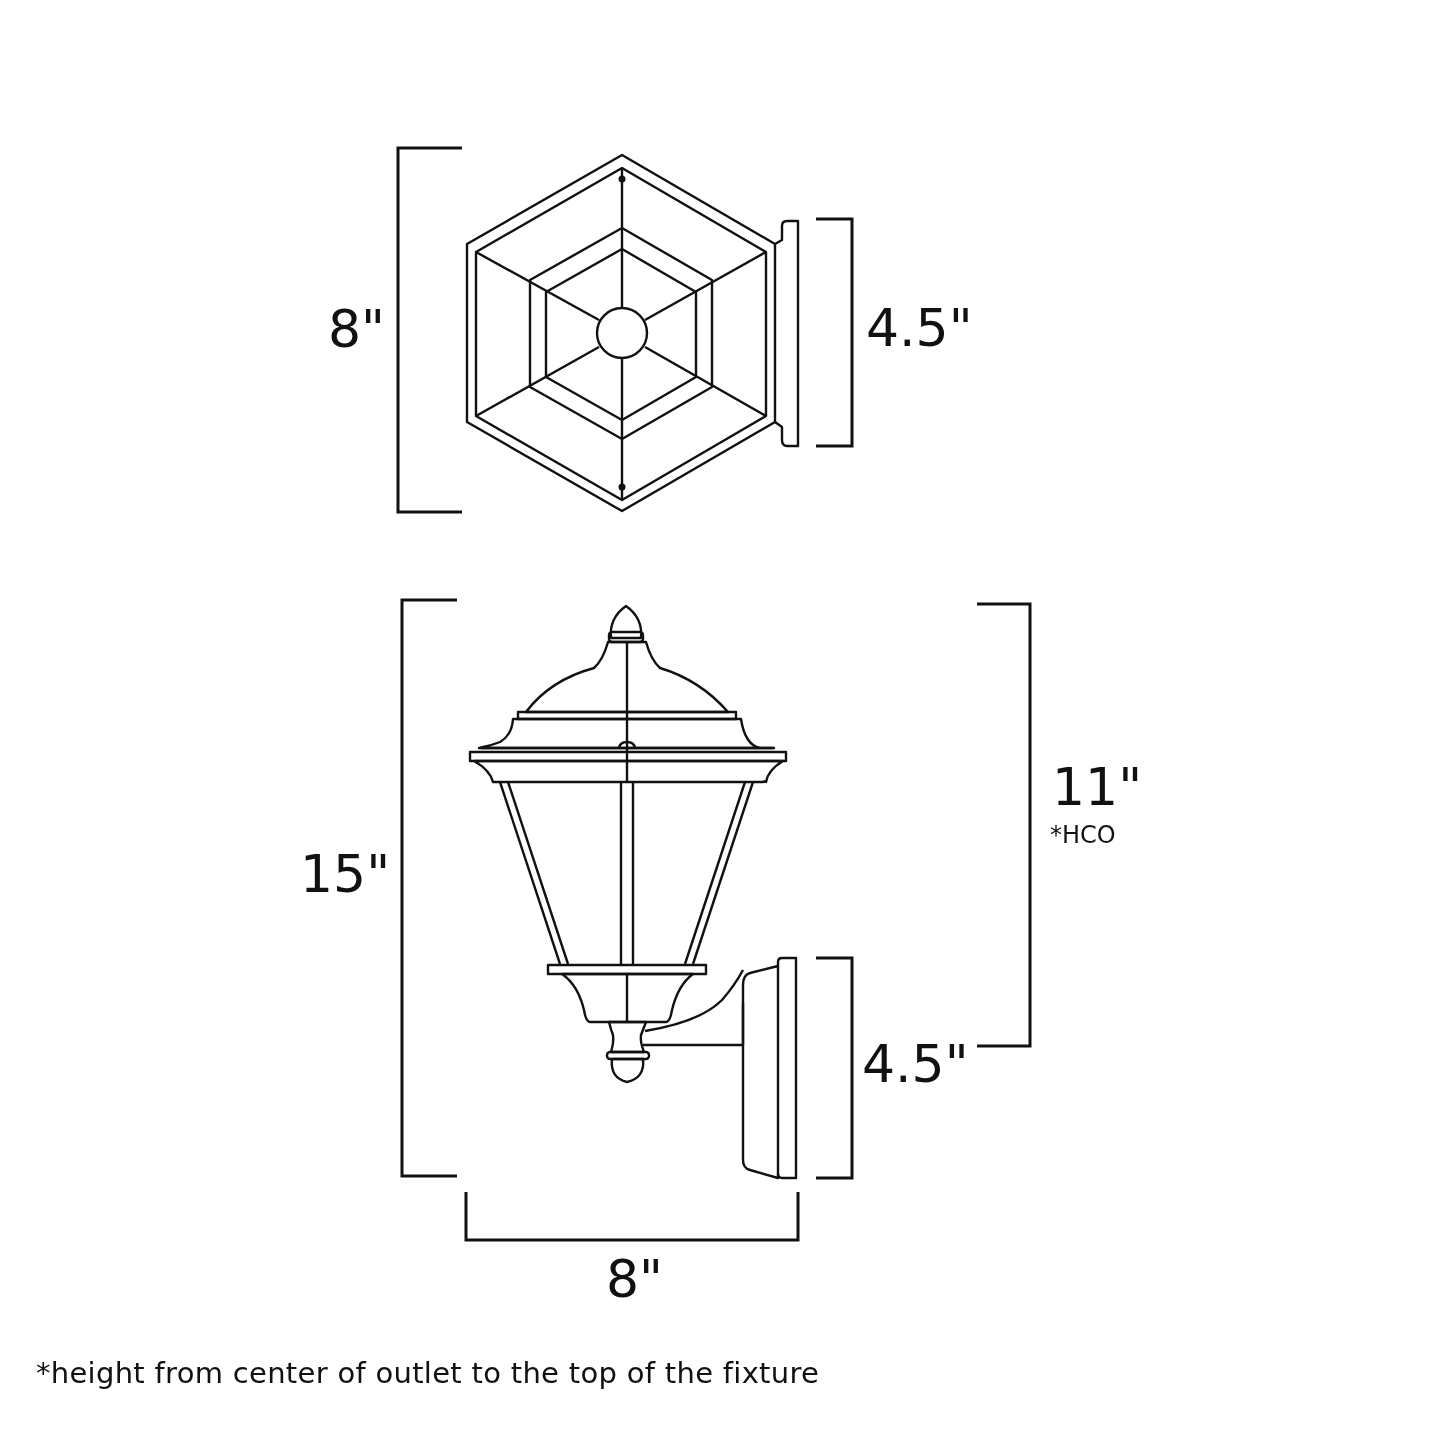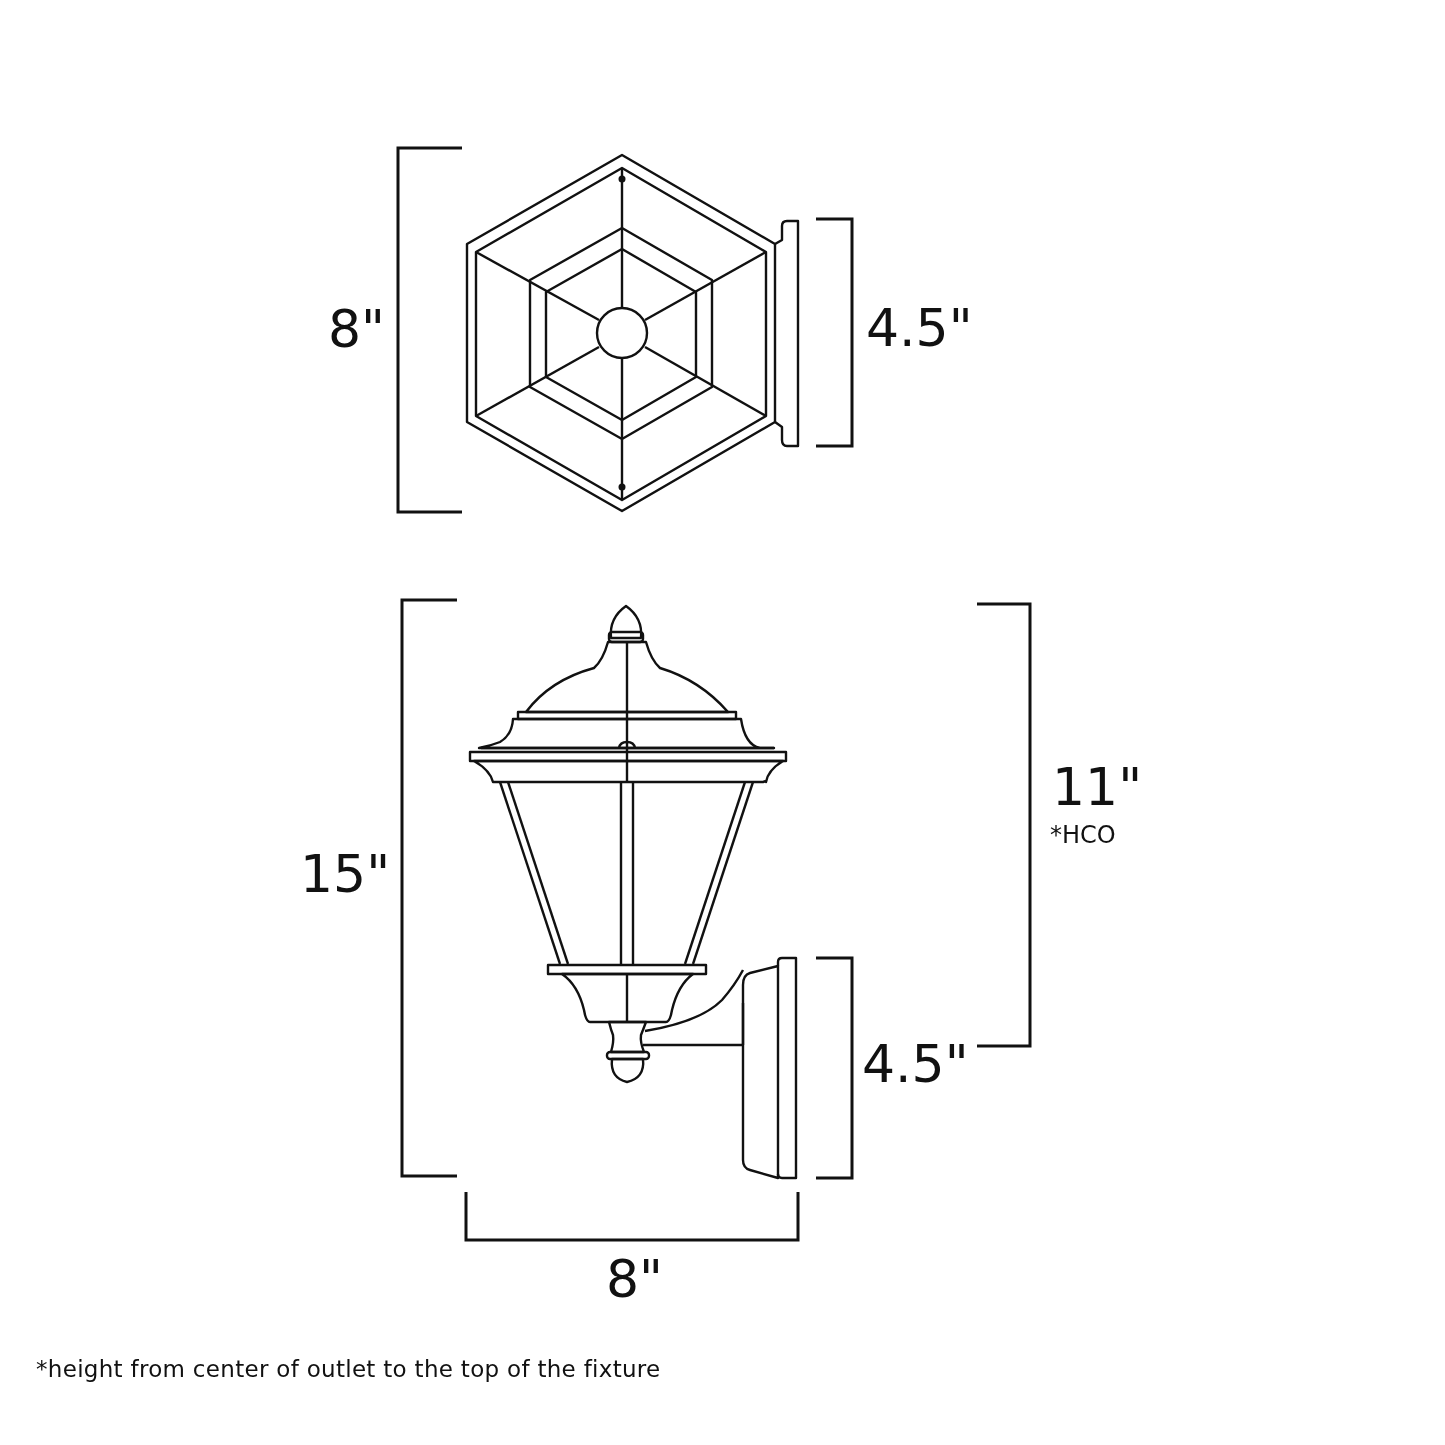--- a/index.html
+++ b/index.html
@@ -1,21 +1,21 @@
 <!DOCTYPE html>
 <html><head>
 <meta charset="utf-8">
 <style>
   html, body { margin: 0; padding: 0; background: #ffffff; }
   body { width: 1445px; height: 1445px; position: relative; overflow: hidden; }
   #canvas { position: absolute; left: 0; top: 0; width: 1445px; height: 1445px; }
   .dim-text { font-family: "DejaVu Sans", sans-serif; fill: #111111; }
   .dim-large { font-size: 52px; }
   .dim-small { font-size: 24px; }
-  .footnote { position: absolute; left: 36px; top: 1356px; font-family: "DejaVu Sans", sans-serif; font-size: 23px; color: #111111; letter-spacing: 0.3px; white-space: nowrap; }
+  .footnote { position: absolute; left: 36px; top: 1356px; font-family: "DejaVu Sans", sans-serif; font-size: 29px; color: #111111; letter-spacing: 0.3px; white-space: nowrap; }
   .ln { stroke: #111111; fill: none; stroke-width: 2.4; stroke-linejoin: round; stroke-linecap: butt; }
   .lnb { stroke: #111111; fill: none; stroke-width: 3; }
   .dot { fill: #111111; }
 </style>
 </head>
 <body>
 
 <svg id="canvas" viewBox="0 0 1445 1445" xmlns="http://www.w3.org/2000/svg">
 
   <g>

